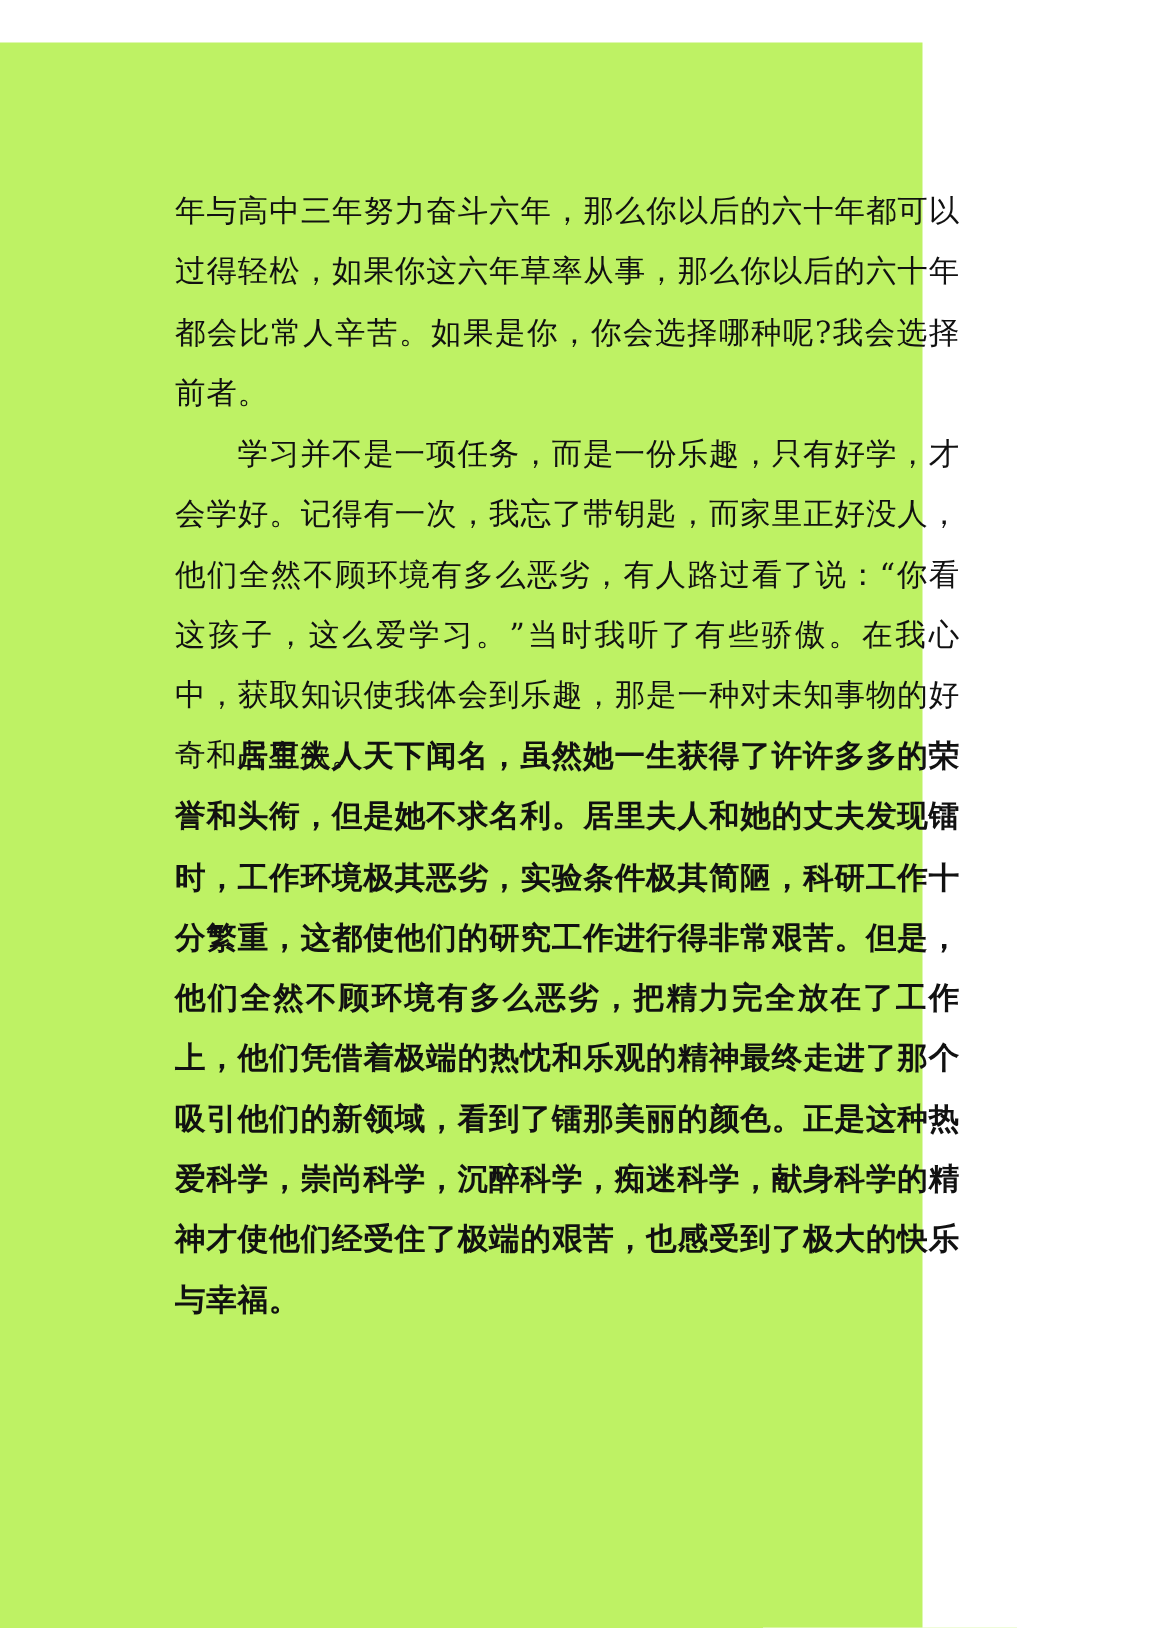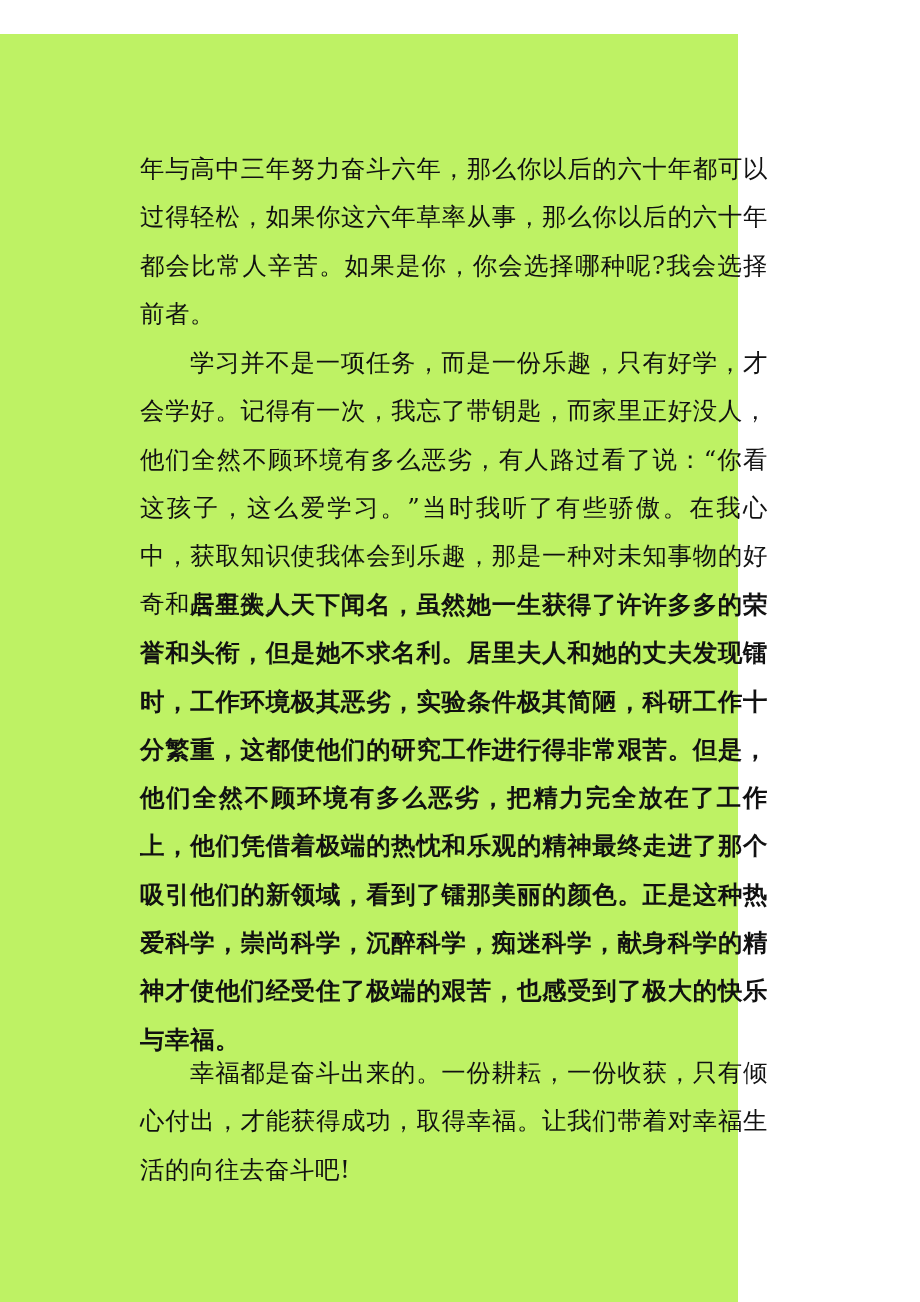--- a/index.html
+++ b/index.html
@@ -25,14 +25,13 @@
   #p3 { top: 547px; font-weight: bold; }
   #p4 { top: 1015px; }
 </style>
 </head>
 <body>
 
 <div class="page">
   <p id="p1" class="para">年与高中三年努力奋斗六年，那么你以后的六十年都可以过得轻松，如果你这六年草率从事，那么你以后的六十年都会比常人辛苦。如果是你，你会选择哪种呢?我会选择前者。</p>
   <p id="p2" class="para indent">学习并不是一项任务，而是一份乐趣，只有好学，才会学好。记得有一次，我忘了带钥匙，而家里正好没人，他们全然不顾环境有多么恶劣，有人路过看了说：“你看这孩子，这么爱学习。”当时我听了有些骄傲。在我心中，获取知识使我体会到乐趣，那是一种对未知事物的好奇和占有欲。</p>
   <p id="p3" class="para indent">居里夫人天下闻名，虽然她一生获得了许许多多的荣誉和头衔，但是她不求名利。居里夫人和她的丈夫发现镭时，工作环境极其恶劣，实验条件极其简陋，科研工作十分繁重，这都使他们的研究工作进行得非常艰苦。但是，他们全然不顾环境有多么恶劣，把精力完全放在了工作上，他们凭借着极端的热忱和乐观的精神最终走进了那个吸引他们的新领域，看到了镭那美丽的颜色。正是这种热爱科学，崇尚科学，沉醉科学，痴迷科学，献身科学的精神才使他们经受住了极端的艰苦，也感受到了极大的快乐与幸福。</p>
-  <p id="p4" class="para indent">幸福都是奋斗出来的。一份耕耘，一份收获，只有倾心付出，才能获得成功，取得幸福。让我们带着对幸福生活的向往去奋斗吧!</p>
 </div>
 
 </body></html>

